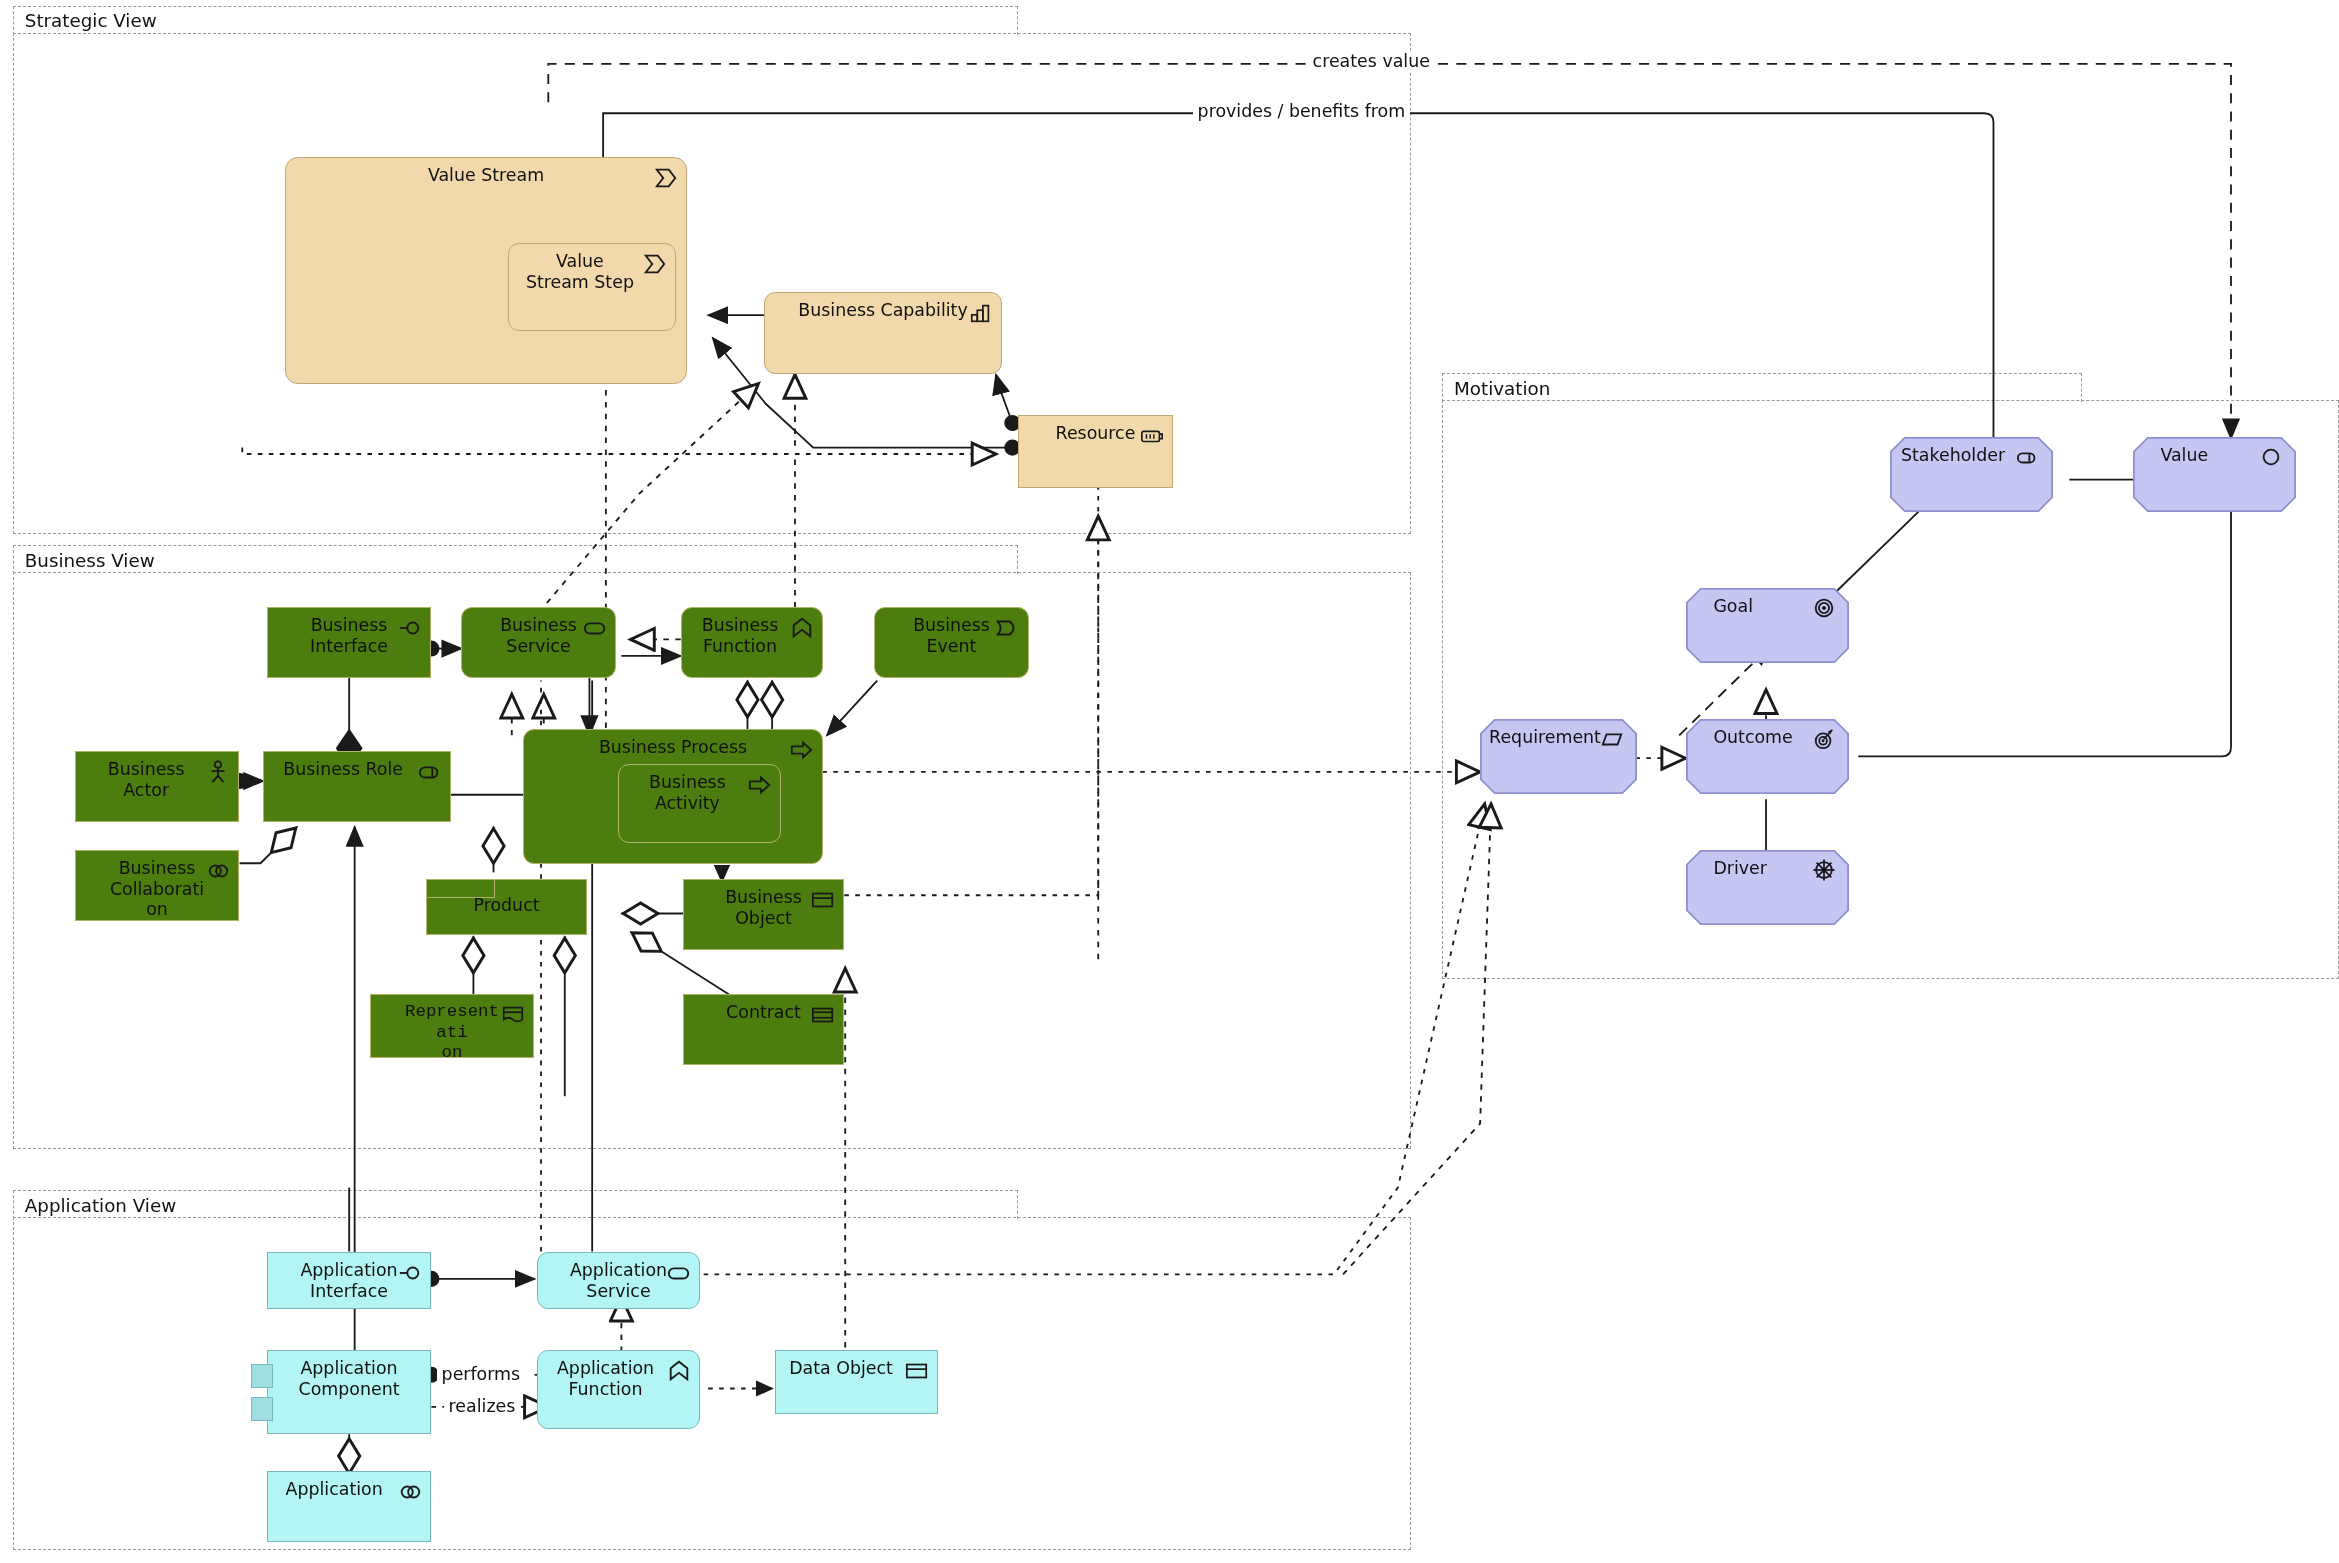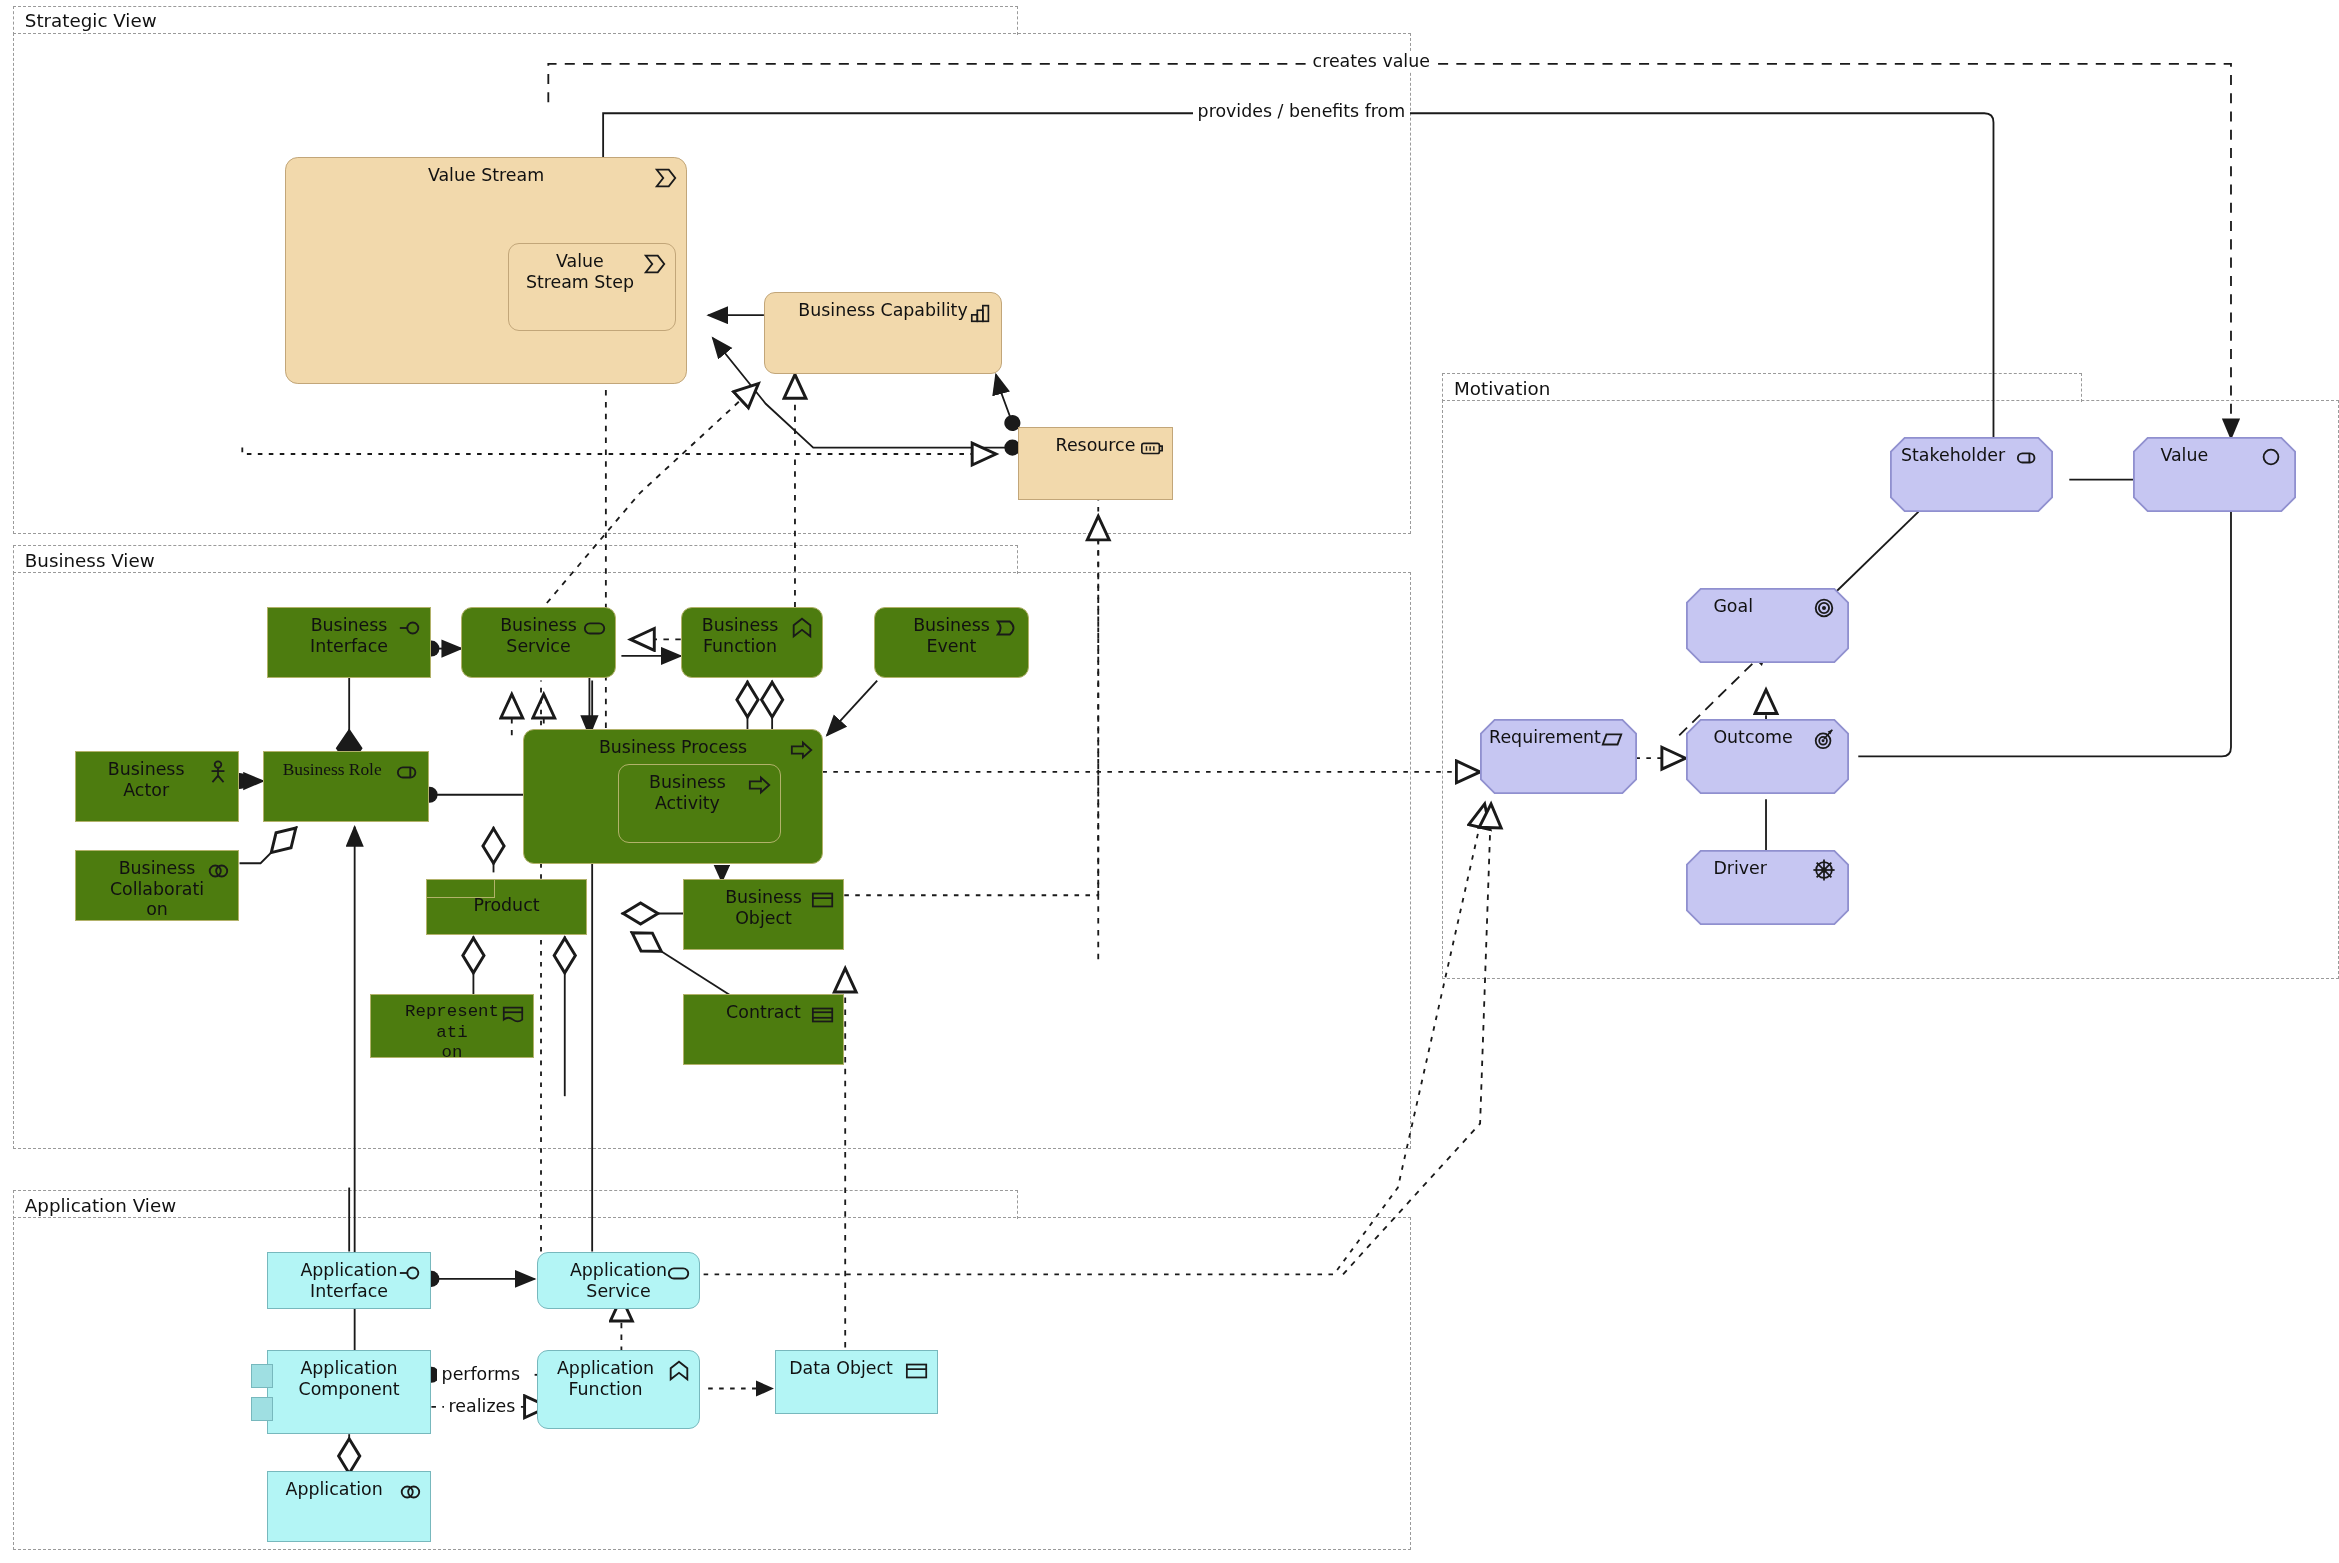--- a/index.html
+++ b/index.html
@@ -232,21 +232,21 @@
 
   <div class="node strat rounded-sm" style="left:764px;top:292px;width:238px;height:82px;">
     <div class="lbl">Business Capability</div>
     <svg class="ico" viewBox="0 0 26 26">
       <rect x="3" y="15" width="6" height="7" fill="none" stroke="#1a1a1a" stroke-width="1.8"></rect>
       <rect x="9" y="10" width="6" height="12" fill="none" stroke="#1a1a1a" stroke-width="1.8"></rect>
       <rect x="15" y="5" width="6" height="17" fill="none" stroke="#1a1a1a" stroke-width="1.8"></rect>
     </svg>
   </div>
 
-  <div class="node strat" style="left:1018px;top:427px;width:155px;height:73px;">
+  <div class="node strat" style="left:1018px;top:415px;width:155px;height:73px;">
     <div class="lbl">Resource</div>
     <svg class="ico" viewBox="0 0 26 26">
       <rect x="2" y="8" width="19" height="11" rx="2" fill="none" stroke="#1a1a1a" stroke-width="1.8"></rect>
       <path d="M21,11 L24,11 L24,16 L21,16" fill="none" stroke="#1a1a1a" stroke-width="1.8"></path>
       <line x1="7" y1="11" x2="7" y2="16" stroke="#1a1a1a" stroke-width="1.6"></line>
       <line x1="11" y1="11" x2="11" y2="16" stroke="#1a1a1a" stroke-width="1.6"></line>
       <line x1="15" y1="11" x2="15" y2="16" stroke="#1a1a1a" stroke-width="1.6"></line>
     </svg>
   </div>
 
@@ -283,21 +283,21 @@
     <div class="lbl" style="padding:0 29px 0 7.3px;">Business Actor</div>
     <svg class="ico" viewBox="0 0 26 26">
       <circle cx="13" cy="5" r="3.6" fill="none" stroke="#1a1a1a" stroke-width="1.9"></circle>
       <line x1="13" y1="9" x2="13" y2="19" stroke="#1a1a1a" stroke-width="1.9"></line>
       <line x1="6" y1="12" x2="20" y2="12" stroke="#1a1a1a" stroke-width="1.9"></line>
       <line x1="13" y1="17" x2="7" y2="24" stroke="#1a1a1a" stroke-width="1.9"></line>
       <line x1="13" y1="17" x2="19" y2="24" stroke="#1a1a1a" stroke-width="1.9"></line>
     </svg>
   </div>
 
-  <div class="node biz" style="left:263px;top:751px;width:166px;height:71px;font-family:Liberation Serif, serif;">
+  <div class="node biz" style="left:263px;top:751px;width:188px;height:71px;">
     <div class="lbl" style="padding:0 35px 0 7.3px;">Business Role</div>
     <svg class="ico" viewBox="0 0 26 26">
       <rect x="2" y="8" width="19" height="11" rx="5.5" fill="none" stroke="#1a1a1a" stroke-width="2"></rect>
       <line x1="15.5" y1="8" x2="15.5" y2="19" stroke="#1a1a1a" stroke-width="2"></line>
     </svg>
   </div>
 
   <div class="node biz" style="left:75px;top:850px;width:164px;height:71px;">
     <div class="lbl">Business<br>Collaboration</div>
     <svg class="ico" viewBox="0 0 26 26">

